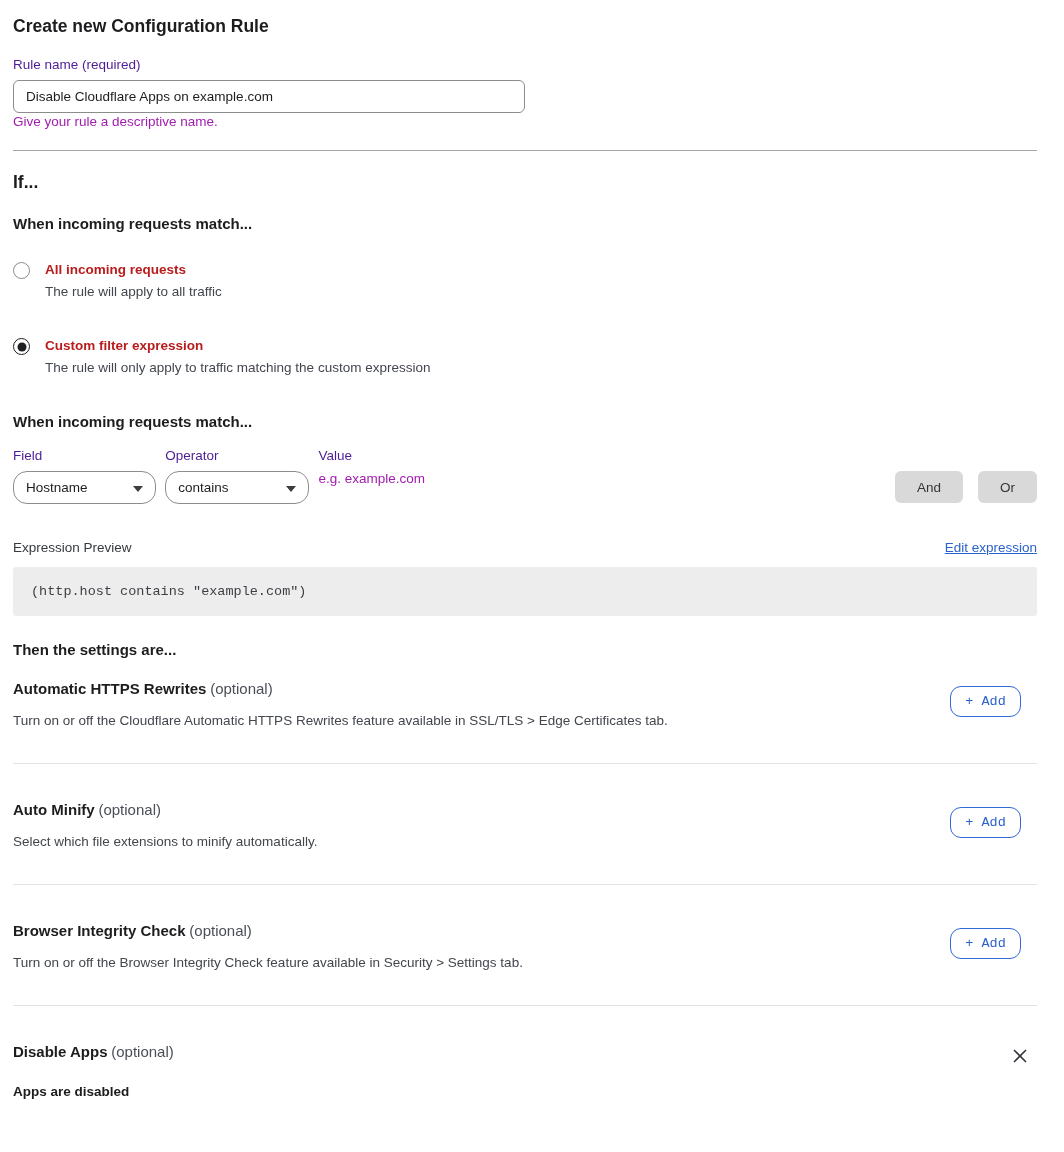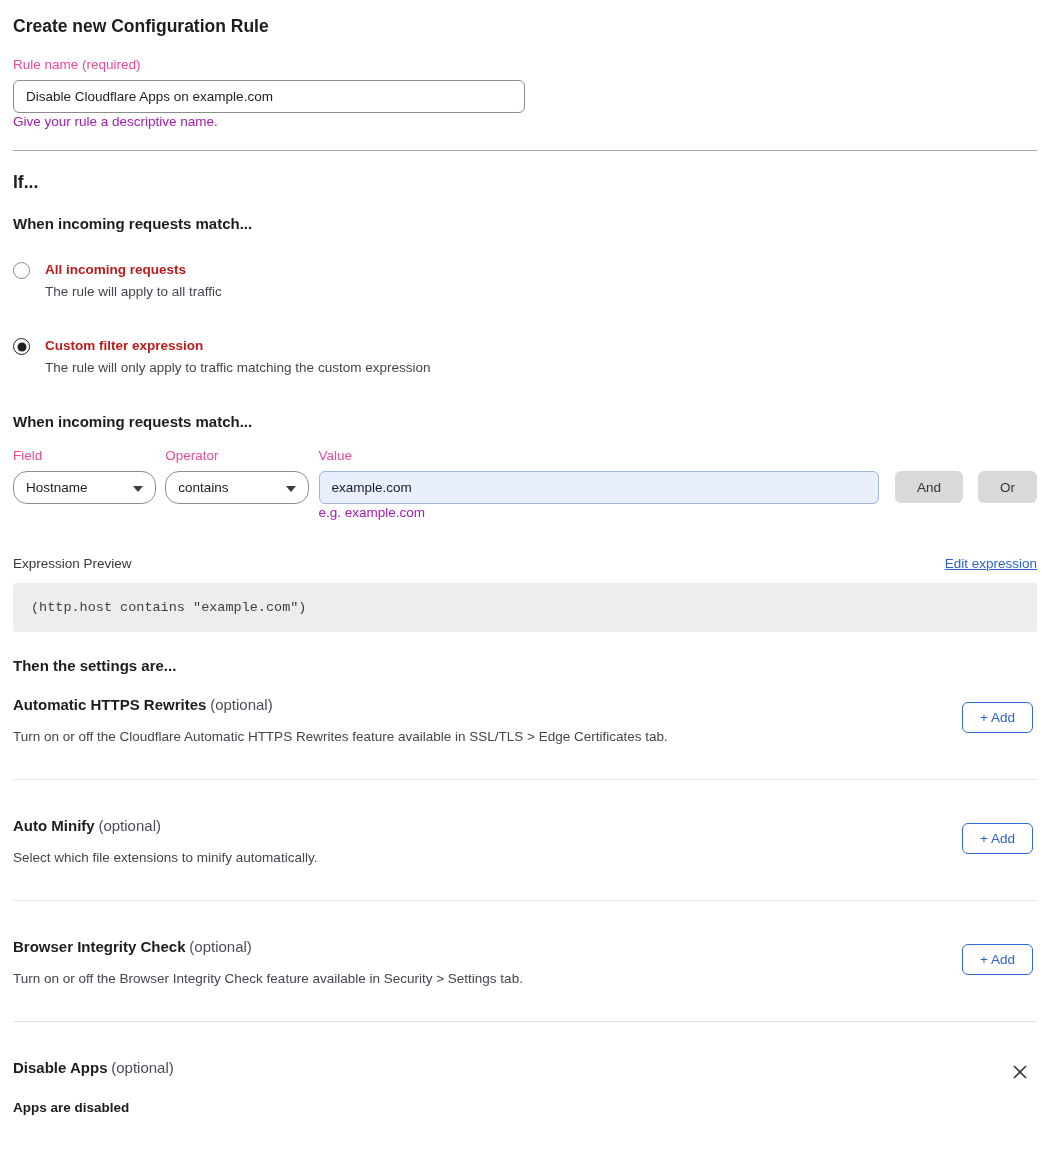--- a/index.html
+++ b/index.html
@@ -6,21 +6,21 @@
   html, body { background: #fff; }
   body {
     width: 1064px; height: 1152px; overflow: hidden;
     font-family: "Liberation Sans", sans-serif;
     font-size: 13.5px; color: #36393f;
   }
   .page { padding: 15px 27px 0 13px; }
 
   .page-title { font-size: 17.5px; font-weight: 700; color: #1d1d1f; line-height: 22px; margin-bottom: 20px; }
 
-  .field-label { color: #ec4899; margin-bottom: 8px; line-height: 15px; }
+  .field-label { color: #4c1d95; margin-bottom: 8px; line-height: 15px; }
   .text-input {
     width: 512px; height: 33px; border: 1px solid #8c8c8c; border-radius: 6px;
     padding: 0 12px; font-family: "Liberation Sans", sans-serif; font-size: 13.5px;
     color: #1d1d1f; background: #fff; outline: none; display: block;
   }
   .help-text { color: #a21caf; margin-top: 1px; line-height: 15px; }
 
   .divider-strong { border: none; border-top: 1px solid #a5a5a5; margin-top: 21px; }
 
   .if-heading { font-size: 17.5px; font-weight: 700; color: #1d1d1f; margin-top: 21px; line-height: 21px; }
@@ -80,23 +80,23 @@
   .feature { position: relative; padding: 37px 0 34px 0; border-bottom: 1px solid #e2e2e2; }
   .feature.first { padding-top: 22px; }
   .feature.last { border-bottom: none; padding-bottom: 0; }
   .feature-title { line-height: 18px; }
   .feature-name { font-size: 15px; font-weight: 700; color: #1d1d1f; }
   .feature-optional { font-size: 15px; font-weight: 400; color: #4a4f57; }
   .feature-desc { color: #42464d; margin-top: 14px; line-height: 16px; }
   .feature-status { font-weight: 700; color: #1d1d1f; margin-top: 22px; line-height: 16px; }
 
   .add-btn {
-    position: absolute; right: 4px; top: 43px; width: 71px; height: 31px;
-    background: #fff; border: 1px solid #3268d7; border-radius: 6px;
-    color: #2c62cb; font-family: Liberation Sans, sans-serif; font-size: 13.5px; cursor: pointer;
+    position: absolute; right: 16px; top: 43px; width: 71px; height: 31px;
+    background: #fff; border: 1px solid #3268d7; border-radius: 11px;
+    color: #2c62cb; font-family: Liberation Mono, monospace; font-size: 13.5px; cursor: pointer;
   }
   .feature.first .add-btn { top: 28px; }
   .close-btn {
     position: absolute; right: 7px; top: 40px; width: 20px; height: 20px;
     background: none; border: none; cursor: pointer; padding: 0;
     display: flex; align-items: center; justify-content: center;
   }
 </style>
 </head>
 <body>
@@ -144,21 +144,20 @@
     </div>
     <div class="col-operator">
       <div class="field-label">Operator</div>
       <div class="select-box">
         <span>contains</span>
         <span class="select-caret"></span>
       </div>
     </div>
     <div class="col-value">
       <div class="field-label">Value</div>
-      <input class="value-input" type="text" value="example.com" style="">
       <div class="help-text">e.g. example.com</div>
     </div>
     <div class="andor">
       <button class="gray-btn">And</button>
       <button class="gray-btn">Or</button>
     </div>
   </div>
 
   <div class="preview-row">
     <span class="preview-label">Expression Preview</span>

